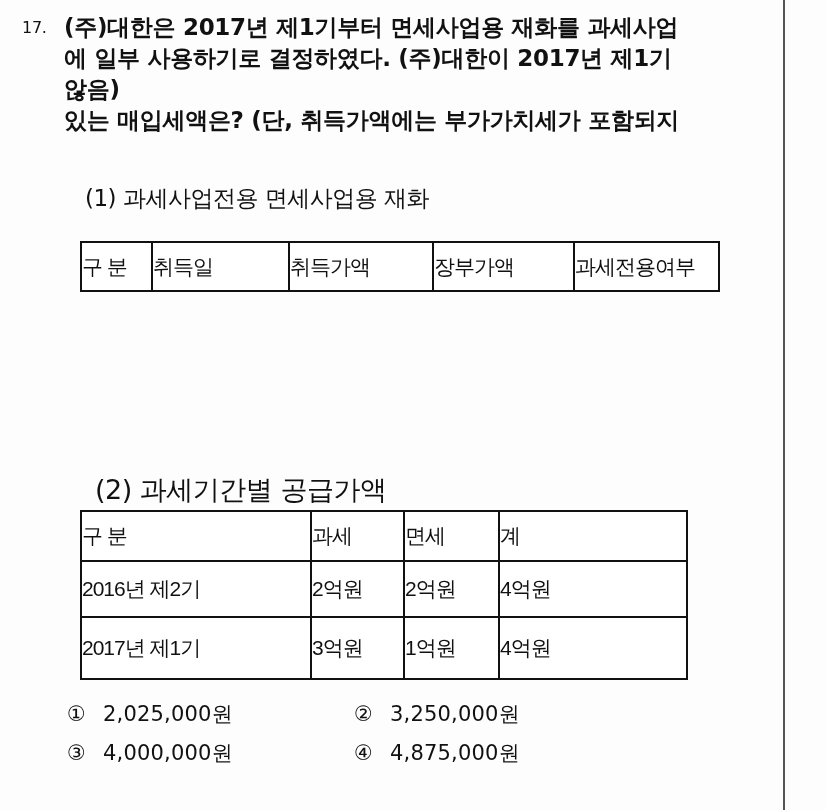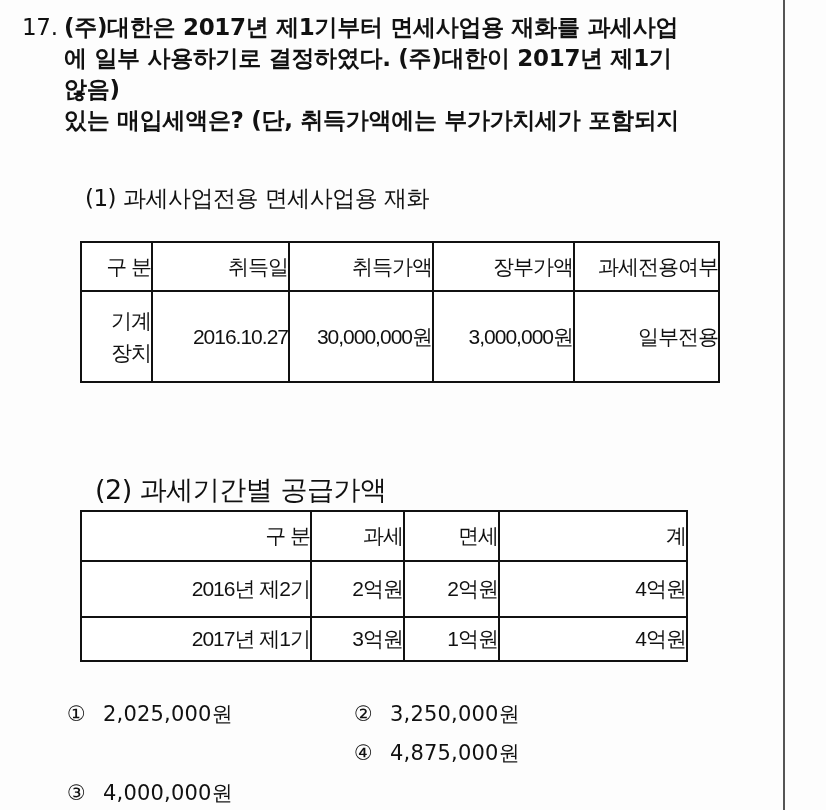--- a/index.html
+++ b/index.html
@@ -1,25 +1,25 @@
 <!DOCTYPE html>
 <html><head>
 <meta charset="utf-8">
 <style>
   html, body { margin:0; padding:0; background:#fdfdfd; }
   body { width:826px; height:810px; position:relative; overflow:hidden;
          font-family:"DejaVu Sans","Liberation Sans",sans-serif; color:#111; }
   .vline { position:absolute; left:783px; top:0; width:2px; height:810px; background:#555; }
-  .qnum { position:absolute; left:22px; top:12px; font-size:23px; line-height:31px; letter-spacing:-0.3px;text-align:right; }
+  .qnum { position:absolute; left:22px; top:12px; font-size:16px; line-height:31px; letter-spacing:-0.3px;text-align:right; }
   .qtext { position:absolute; left:64px; top:12px; width:700px; font-size:23px; line-height:31px; letter-spacing:-0.3px;font-weight:bold; }
   .qtext .ln { display:block; white-space:nowrap; }
   .sub1 { position:absolute; left:85px; top:183px; font-size:23px; letter-spacing:-0.5px; white-space:nowrap; }
   .sub2 { position:absolute; left:95px; top:472px; font-size:27px; letter-spacing:-0.5px; white-space:nowrap; }
   table { position:absolute; border-collapse:collapse; background:#fff; }
-  td { border:2px solid #111; text-align:right; vertical-align:middle; padding:0;
+  td { border:2px solid #111; text-align:left; vertical-align:middle; padding:0;
        font-family:"Liberation Sans","DejaVu Sans",sans-serif; font-size:21px; letter-spacing:-1px; white-space:nowrap; }
   .t1 { left:80px; top:241px; }
   .t2 { left:80px; top:510px; }
   .twoline { line-height:32px; }
   .choice { position:absolute; font-size:21px; white-space:nowrap; letter-spacing:0.2px; }
   .choice .mk { display:inline-block; width:36px; }
 </style>
 </head>
 <body>
 
@@ -37,65 +37,55 @@
 
 <table class="t1">
   <tbody>
       <tr style="height:49px">
     <td style="width:69px">구 분</td>
     <td style="width:135px">취득일</td>
     <td style="width:142px">취득가액</td>
     <td style="width:139px">장부가액</td>
     <td style="width:143px">과세전용여부</td>
   </tr>
-  <tr style="height:91px">
-    <td class="twoline">
-      <div>기계</div>
-      <div>장치</div>
-    </td>
-    <td>2016.10.27</td>
-    <td>30,000,000원</td>
-    <td>3,000,000원</td>
-    <td>일부전용</td>
-  </tr>
 </tbody>
   </table>
 
 <div class="sub2">(2) 과세기간별 공급가액</div>
 
 <table class="t2">
   <tbody>
       <tr style="height:50px">
     <td style="width:228px">구 분</td>
     <td style="width:91px">과세</td>
     <td style="width:93px">면세</td>
     <td style="width:186px">계</td>
   </tr>
   <tr style="height:56px">
     <td>2016년 제2기</td>
     <td>2억원</td>
     <td>2억원</td>
     <td>4억원</td>
   </tr>
-  <tr style="height:44px">
+  <tr style="height:62px">
     <td>2017년 제1기</td>
     <td>3억원</td>
     <td>1억원</td>
     <td>4억원</td>
   </tr>
 </tbody>
   </table>
 
 <div class="choice" style="left:67px; top:700px;">
   <span class="mk">①</span><span>2,025,000원</span>
 </div>
 <div class="choice" style="left:354px; top:700px;">
   <span class="mk">②</span><span>3,250,000원</span>
 </div>
-<div class="choice" style="left:67px; top:739px;margin-top:40px;">
+<div class="choice" style="left:67px; top:739px;">
   <span class="mk">③</span><span>4,000,000원</span>
 </div>
 <div class="choice" style="left:354px; top:739px;">
   <span class="mk">④</span><span>4,875,000원</span>
 </div>
 <div class="choice" style="left:67px; top:779px;margin-top:28px;">
   <span class="mk">⑤</span><span>6,000,000원</span>
 </div>
 
 </body></html>

